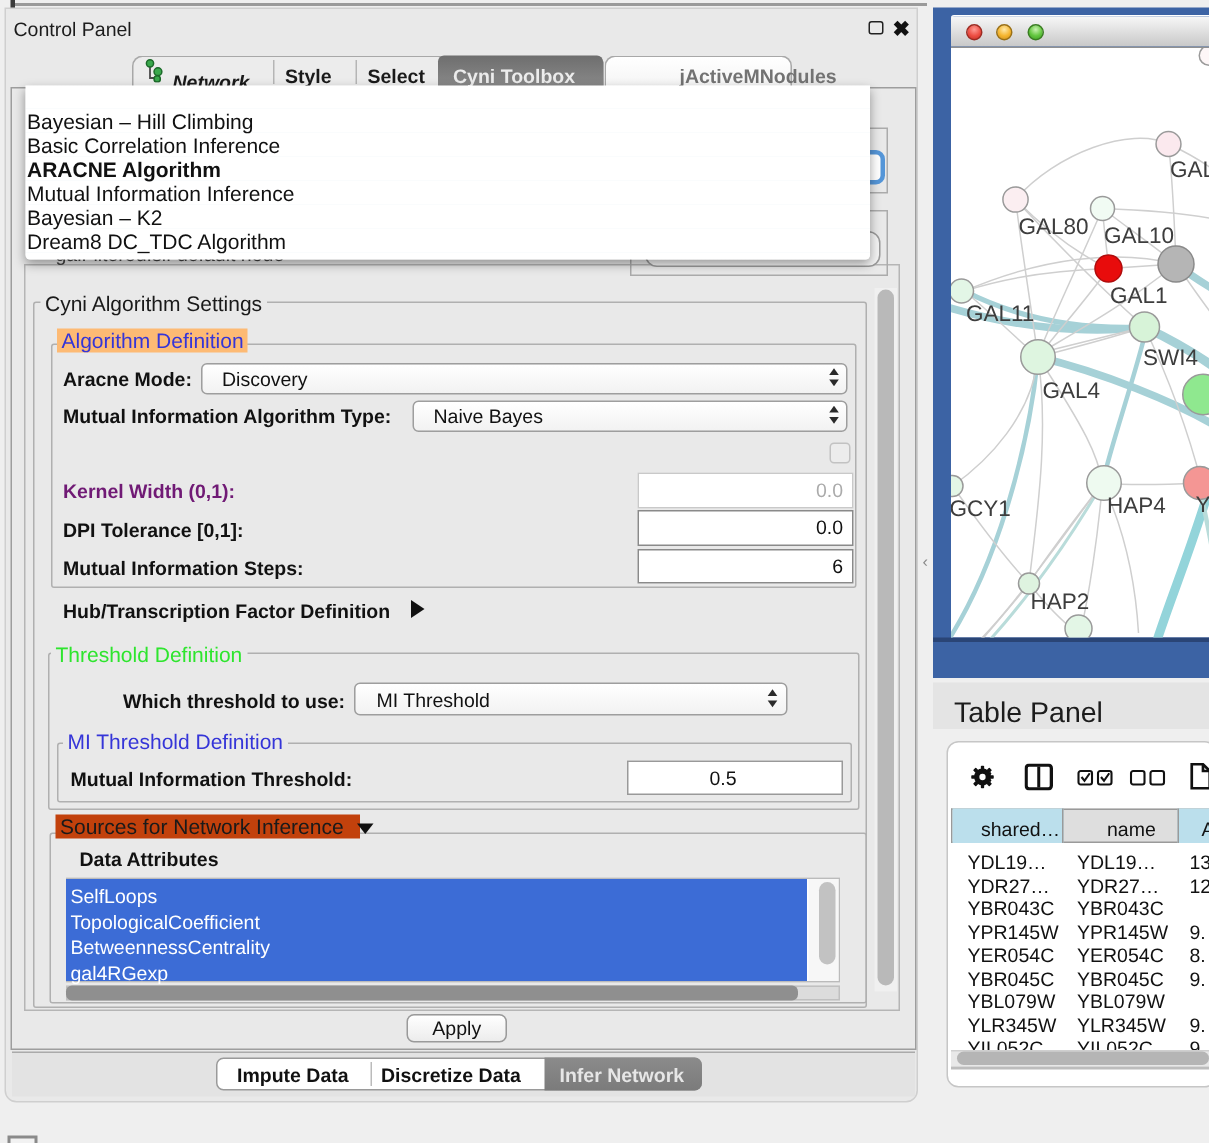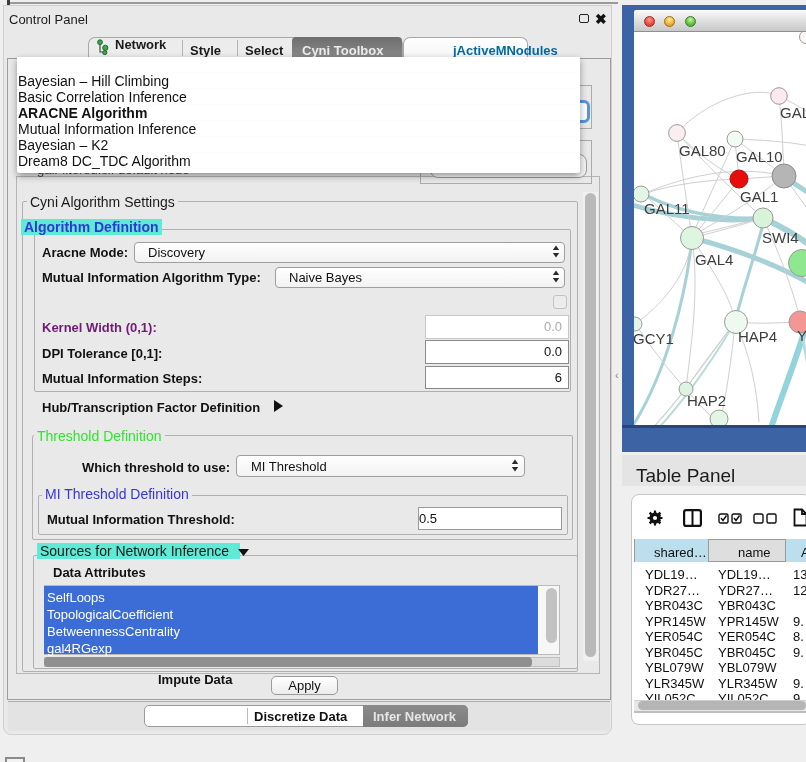--- a/index.html
+++ b/index.html
@@ -25,45 +25,45 @@
   <div class="abs" style="left:403px;top:37px;width:125px;height:22px;background:linear-gradient(#ffffff,#f4f4f4);border:1px solid #a8a8a8;border-bottom:none;border-radius:7px 7px 0 0;"></div>
   <div class="abs" style="left:182px;top:40px;width:1px;height:16px;background:#b5b5b5;"></div>
   <div class="abs" style="left:237px;top:40px;width:1px;height:16px;background:#b5b5b5;"></div>
 
   <svg class="abs" style="left:96px;top:39px;" width="14" height="16" viewBox="0 0 14 16">
     <path d="M4 4 L4 13 L8 13" fill="none" stroke="#4a4a4a" stroke-width="1.2"></path>
     <circle cx="4" cy="3.2" r="2.4" fill="#3aa84c" stroke="#1d6b2b" stroke-width="1"></circle>
     <circle cx="9.3" cy="8.8" r="2.6" fill="#3aa84c" stroke="#1d6b2b" stroke-width="1"></circle>
     <circle cx="8.8" cy="13.6" r="2.1" fill="#3aa84c" stroke="#1d6b2b" stroke-width="1"></circle>
   </svg>
-  <div class="abs b" style="left:115px;top:37px;font-size:13px;color:#1a1a1a;">Network</div>
+  <div class="abs b" style="left:115px;top:47px;font-size:13px;color:#1a1a1a;font-style:italic;">Network</div>
   <div class="abs b" style="left:190px;top:43px;font-size:13px;color:#1a1a1a;">Style</div>
   <div class="abs b" style="left:245px;top:43px;font-size:13px;color:#1a1a1a;">Select</div>
   <div class="abs" style="left:292px;top:37px;width:110px;height:22px;background:linear-gradient(#6e6e6e,#8b8b8b);border-radius:4px 4px 0 0;"></div>
   <div class="abs b" style="left:302px;top:43px;font-size:13px;color:#ececec;">Cyni Toolbox</div>
-  <div class="abs b" style="left:412px;top:43px;font-size:13px;color:#0369a1;padding-left:41px;">jActiveMNodules</div>
+  <div class="abs b" style="left:412px;top:43px;font-size:13px;color:#737373;padding-left:41px;">jActiveMNodules</div>
 
   <div class="abs" style="left:7px;top:58px;width:604px;height:642px;border:1px solid #9d9d9d;background:#e9e9e9;"></div>
 
   <div class="abs" style="left:16px;top:176px;width:584px;height:498px;border:1px solid #b5b5b5;background:#e9e9e9;"></div>
 
   <div class="abs" style="left:420px;top:85px;width:172px;height:44px;border:1px solid #ababab;"></div>
   <div class="abs" style="left:430px;top:100px;width:160px;height:23px;border:3px solid #5596d8;border-radius:6px;background:#fff;"></div>
   <div class="abs" style="left:420px;top:140px;width:172px;height:44px;border:1px solid #ababab;"></div>
   <div class="abs" style="left:430px;top:154px;width:157px;height:24px;border:1.5px solid #9a9a9a;border-radius:8px;background:#f4f4f4;"></div>
   <div class="abs" style="left:37px;top:162px;font-size:13px;color:#444;">galFiltered.sif default node</div>
 
   <div class="abs" style="left:583px;top:192px;width:15px;height:469px;background:#f0f0f0;"></div>
   <div class="abs" style="left:585px;top:193px;width:11px;height:464px;background:#b9b9b9;border-radius:6px;"></div>
 
   <div class="abs" style="left:22px;top:201px;width:556px;height:471px;border:1px solid #b0b0b0;border-radius:2px;"></div>
   <div class="abs" style="left:27px;top:194px;background:#e9e9e9;padding:0 3px;font-size:14px;color:#1a1a1a;">Cyni Algorithm Settings</div>
 
   <div class="abs" style="left:34px;top:229px;width:537px;height:163px;border:1px solid #b0b0b0;border-radius:2px;"></div>
-  <div class="abs" style="left:21px;top:219px;background:#5eead4;padding:0 3px;font-size:14px;color:#3535d8;font-weight:bold;">Algorithm Definition</div>
+  <div class="abs" style="left:38px;top:219px;background:#fdba74;padding:0 3px;font-size:14px;color:#3535d8;">Algorithm Definition</div>
 
   <div class="abs b" style="left:42px;top:245px;font-size:13px;color:#111;">Aracne Mode:</div>
   <div class="abs" style="left:134px;top:242px;width:431px;height:21px;background:linear-gradient(#ffffff,#f2f2f2);border:1px solid #9e9e9e;border-radius:4px;"></div>
   <div class="abs" style="left:148px;top:245px;font-size:13px;color:#111;">Discovery</div>
     <svg class="abs" style="left:552px;top:245px;" width="8" height="13" viewBox="0 0 8 13">
       <path d="M4 0.5 L7.2 5 L0.8 5 Z" fill="#2a2a2a"></path>
       <path d="M4 12.5 L7.2 8 L0.8 8 Z" fill="#2a2a2a"></path>
     </svg>
 
   <div class="abs b" style="left:42px;top:270px;font-size:13px;color:#111;">Mutual Information Algorithm Type:</div>
@@ -97,44 +97,44 @@
   <div class="abs" style="left:236px;top:455px;width:289px;height:22px;background:linear-gradient(#ffffff,#f2f2f2);border:1px solid #9e9e9e;border-radius:4px;"></div>
   <div class="abs" style="left:251px;top:459px;font-size:13px;color:#111;">MI Threshold</div>
     <svg class="abs" style="left:511px;top:459px;" width="8" height="13" viewBox="0 0 8 13">
       <path d="M4 0.5 L7.2 5 L0.8 5 Z" fill="#2a2a2a"></path>
       <path d="M4 12.5 L7.2 8 L0.8 8 Z" fill="#2a2a2a"></path>
     </svg>
 
   <div class="abs" style="left:38px;top:495px;width:530px;height:40px;border:1px solid #b0b0b0;border-radius:2px;"></div>
   <div class="abs" style="left:42px;top:486px;background:#e9e9e9;padding:0 3px;font-size:14px;color:#3535d8;">MI Threshold Definition</div>
   <div class="abs b" style="left:47px;top:512px;font-size:13px;color:#111;">Mutual Information Threshold:</div>
-  <div class="abs" style="left:418px;top:507px;width:144px;height:23px;background:#fff;border:1px solid #999;font-size:13px;color:#111;text-align:left;line-height:21px;padding-right:16px;">0.5</div>
+  <div class="abs" style="left:418px;top:507px;width:144px;height:23px;background:#fff;border:1px solid #999;font-size:13px;color:#111;text-align:center;line-height:21px;padding-right:16px;">0.5</div>
 
   <div class="abs" style="left:33px;top:555px;width:545px;height:114px;border:1px solid #b0b0b0;border-radius:2px;"></div>
-  <div class="abs" style="left:37px;top:543px;background:#5eead4;padding:0 3px;font-size:14px;color:#1a1a1a;">Sources for Network Inference &nbsp;</div>
+  <div class="abs" style="left:37px;top:543px;background:#c2410c;padding:0 3px;font-size:14px;color:#1a1a1a;">Sources for Network Inference &nbsp;</div>
   <svg class="abs" style="left:236px;top:548px;" width="15" height="9" viewBox="0 0 13 9">
       <path d="M1 1 L12 1 L6.5 8 Z" fill="#111"></path>
     </svg>
   <div class="abs b" style="left:37px;top:565px;font-size:13px;color:#111;padding-left:16px;">Data Attributes</div>
 
   <div class="abs" style="left:44px;top:585px;width:516px;height:70px;background:#fff;border:1px solid #bbb;"></div>
   <div class="abs" style="left:44px;top:586px;width:494px;height:68px;background:#3c6cd6;"></div>
   <div class="abs" style="left:47px;top:589px;font-size:13px;color:#fff;line-height:17px;">SelfLoops<br>TopologicalCoefficient<br>BetweennessCentrality<br>gal4RGexp</div>
   <div class="abs" style="left:539px;top:586px;width:20px;height:68px;background:#f7f7f7;"></div>
   <div class="abs" style="left:546px;top:588px;width:11px;height:55px;background:#c2c2c2;border-radius:6px;"></div>
 
   <div class="abs" style="left:44px;top:657px;width:516px;height:10px;background:#dcdcdc;border:1px solid #c0c0c0;"></div>
   <div class="abs" style="left:44px;top:657px;width:488px;height:10px;background:#8f8f8f;border-radius:4px;"></div>
 
   <div class="abs" style="left:271px;top:676px;width:67px;height:19px;background:linear-gradient(#ffffff,#ececec);border:1px solid #9a9a9a;border-radius:5px;text-align:center;font-size:13px;color:#111;line-height:18px;">Apply</div>
 
   <div class="abs" style="left:8px;top:701px;width:602px;height:30px;background:#e3e3e3;border-top:1px solid #aaa;"></div>
   <div class="abs" style="left:144px;top:705px;width:324px;height:22px;background:#fff;border:1px solid #9a9a9a;border-radius:5px;"></div>
   <div class="abs" style="left:247px;top:708px;width:1px;height:16px;background:#bbb;"></div>
-  <div class="abs b" style="left:158px;top:672px;font-size:13px;color:#111;">Impute Data</div>
+  <div class="abs b" style="left:158px;top:709px;font-size:13px;color:#111;">Impute Data</div>
   <div class="abs b" style="left:254px;top:709px;font-size:13px;color:#111;">Discretize Data</div>
   <div class="abs" style="left:363px;top:705px;width:105px;height:22px;background:linear-gradient(#8b8b8b,#7b7b7b);border-radius:0 5px 5px 0;"></div>
   <div class="abs b" style="left:373px;top:709px;font-size:13px;color:#e6e6e6;">Infer Network</div>
 
   <div class="abs" style="left:17px;top:57px;width:563px;height:116px;background:repeating-linear-gradient(180deg,#ffffff 0px,#ffffff 15px,#fafcfd 15px,#fafcfd 16px);box-shadow:0 3px 7px rgba(0,0,0,.38);border-radius:0 0 3px 3px;"></div>
   <div class="abs" style="left:18px;top:73px;font-size:14px;color:#111;line-height:16px;">Bayesian – Hill Climbing<br>Basic Correlation Inference<br><span class="b">ARACNE Algorithm</span><br>Mutual Information Inference<br>Bayesian – K2<br>Dream8 DC_TDC Algorithm</div>
 
   <div class="abs" style="left:615px;top:369px;font-size:11px;color:#888;">‹</div>
 
   <div class="abs" style="left:5px;top:757px;width:20px;height:10px;background:#f2f2f2;border:2px solid #8a8a8a;"></div>

